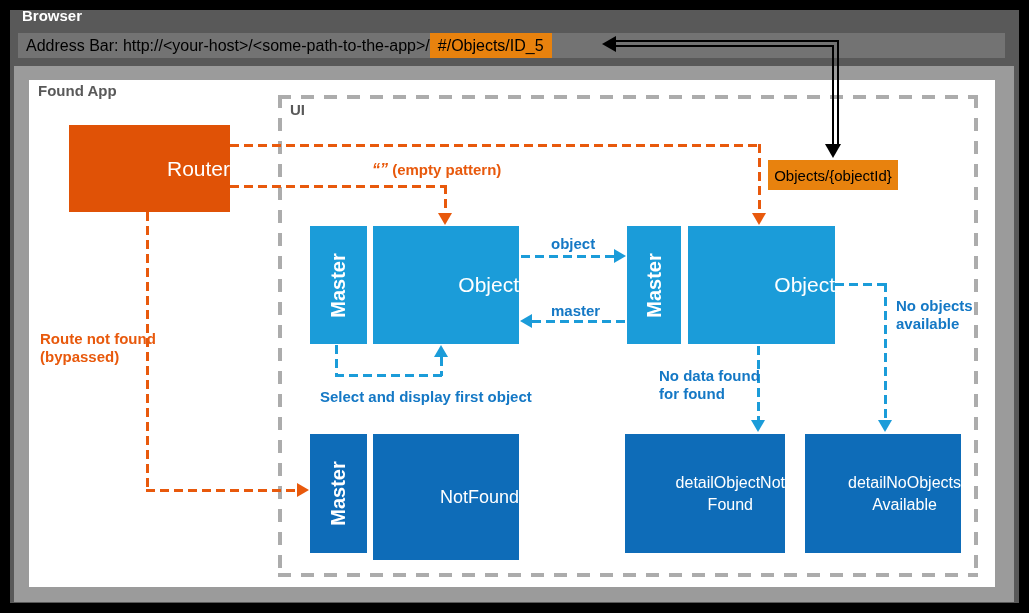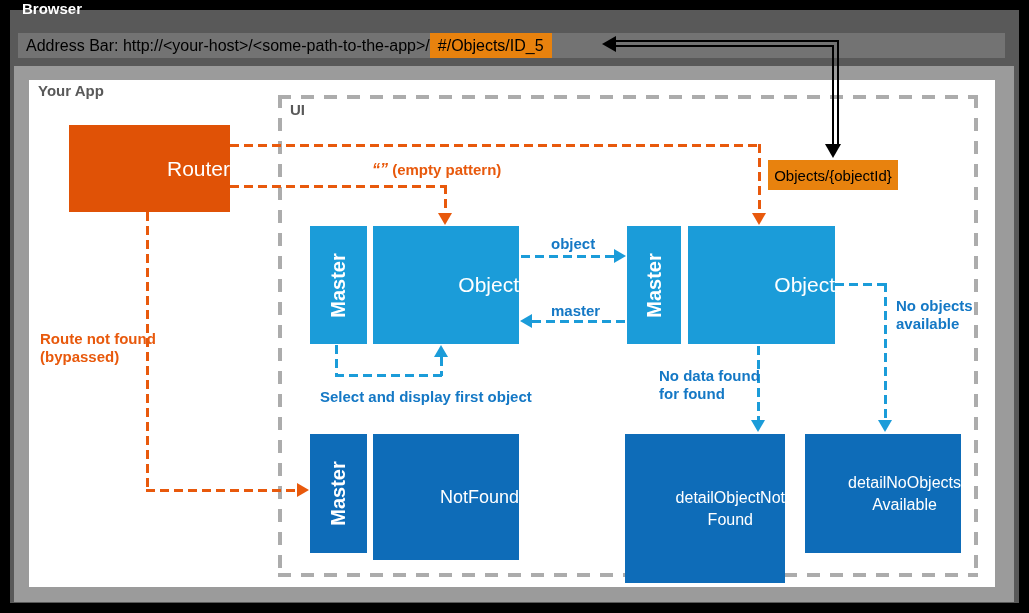--- a/index.html
+++ b/index.html
@@ -63,29 +63,29 @@
   .lab.orange{color:var(--orange-line,#E8590C);}
   .lab span{display:block;}
   .quotes{font-style:italic;font-weight:bold;font-size:16px;}
 </style>
 </head>
 <body>
 
 <div id="stage">
 
   <div class="abs browser-panel" style="left:10px;top:10px;width:1009px;height:593px;"></div>
-  <div class="abs browser-title" style="left:22px;top:0;text-align:right;">Browser</div>
+  <div class="abs browser-title" style="left:22px;top:7px;text-align:right;">Browser</div>
   <div class="abs address-bar" style="left:18px;top:33px;width:987px;height:25px;">
     <span class="address-prefix">Address Bar: http://&lt;your-host&gt;/&lt;some-path-to-the-app&gt;/</span>
       <span class="address-highlight">#/Objects/ID_5</span>
   </div>
 
   <div class="abs app-panel" style="left:14px;top:66px;width:1000px;height:536px;"></div>
   <div class="abs app-inner" style="left:29px;top:80px;width:966px;height:507px;"></div>
-  <div class="abs gray-title" style="left:38px;top:82px;">Your App</div>
+  <div class="abs gray-title" style="left:38px;top:82px;">Found App</div>
 
   <div class="abs ui-edge-h" style="left:278px;top:95px;width:700px;"></div>
   <div class="abs ui-edge-h" style="left:278px;top:573px;width:700px;"></div>
   <div class="abs ui-edge-v" style="left:278px;top:95px;height:482px;"></div>
   <div class="abs ui-edge-v" style="left:974px;top:95px;height:482px;"></div>
   <div class="abs gray-title" style="left:290px;top:101px;">UI</div>
 
   <div class="abs node orange" style="left:69px;top:125px;width:161px;height:87px;">
     <span class="router-label">Router</span>
   </div>
@@ -110,21 +110,21 @@
   </div>
 
   <div class="abs node dblue" style="left:310px;top:434px;width:57px;height:119px;">
     <div class="vwrap">
         <span>Master</span>
       </div>
   </div>
   <div class="abs node dblue" style="left:373px;top:434px;width:146px;height:126px;">
     <span class="nf-label">NotFound</span>
   </div>
-  <div class="abs node dblue" style="left:625px;top:434px;width:160px;height:149px;">
+  <div class="abs node dblue" style="left:625px;top:434px;width:160px;height:119px;">
     <div class="detail-label">
       <span>detailObjectNot</span>
       <span>Found</span>
     </div>
   </div>
   <div class="abs node dblue" style="left:805px;top:434px;width:156px;height:119px;">
     <div class="detail-label">
       <span>detailNoObjects</span>
       <span>Available</span>
     </div>

